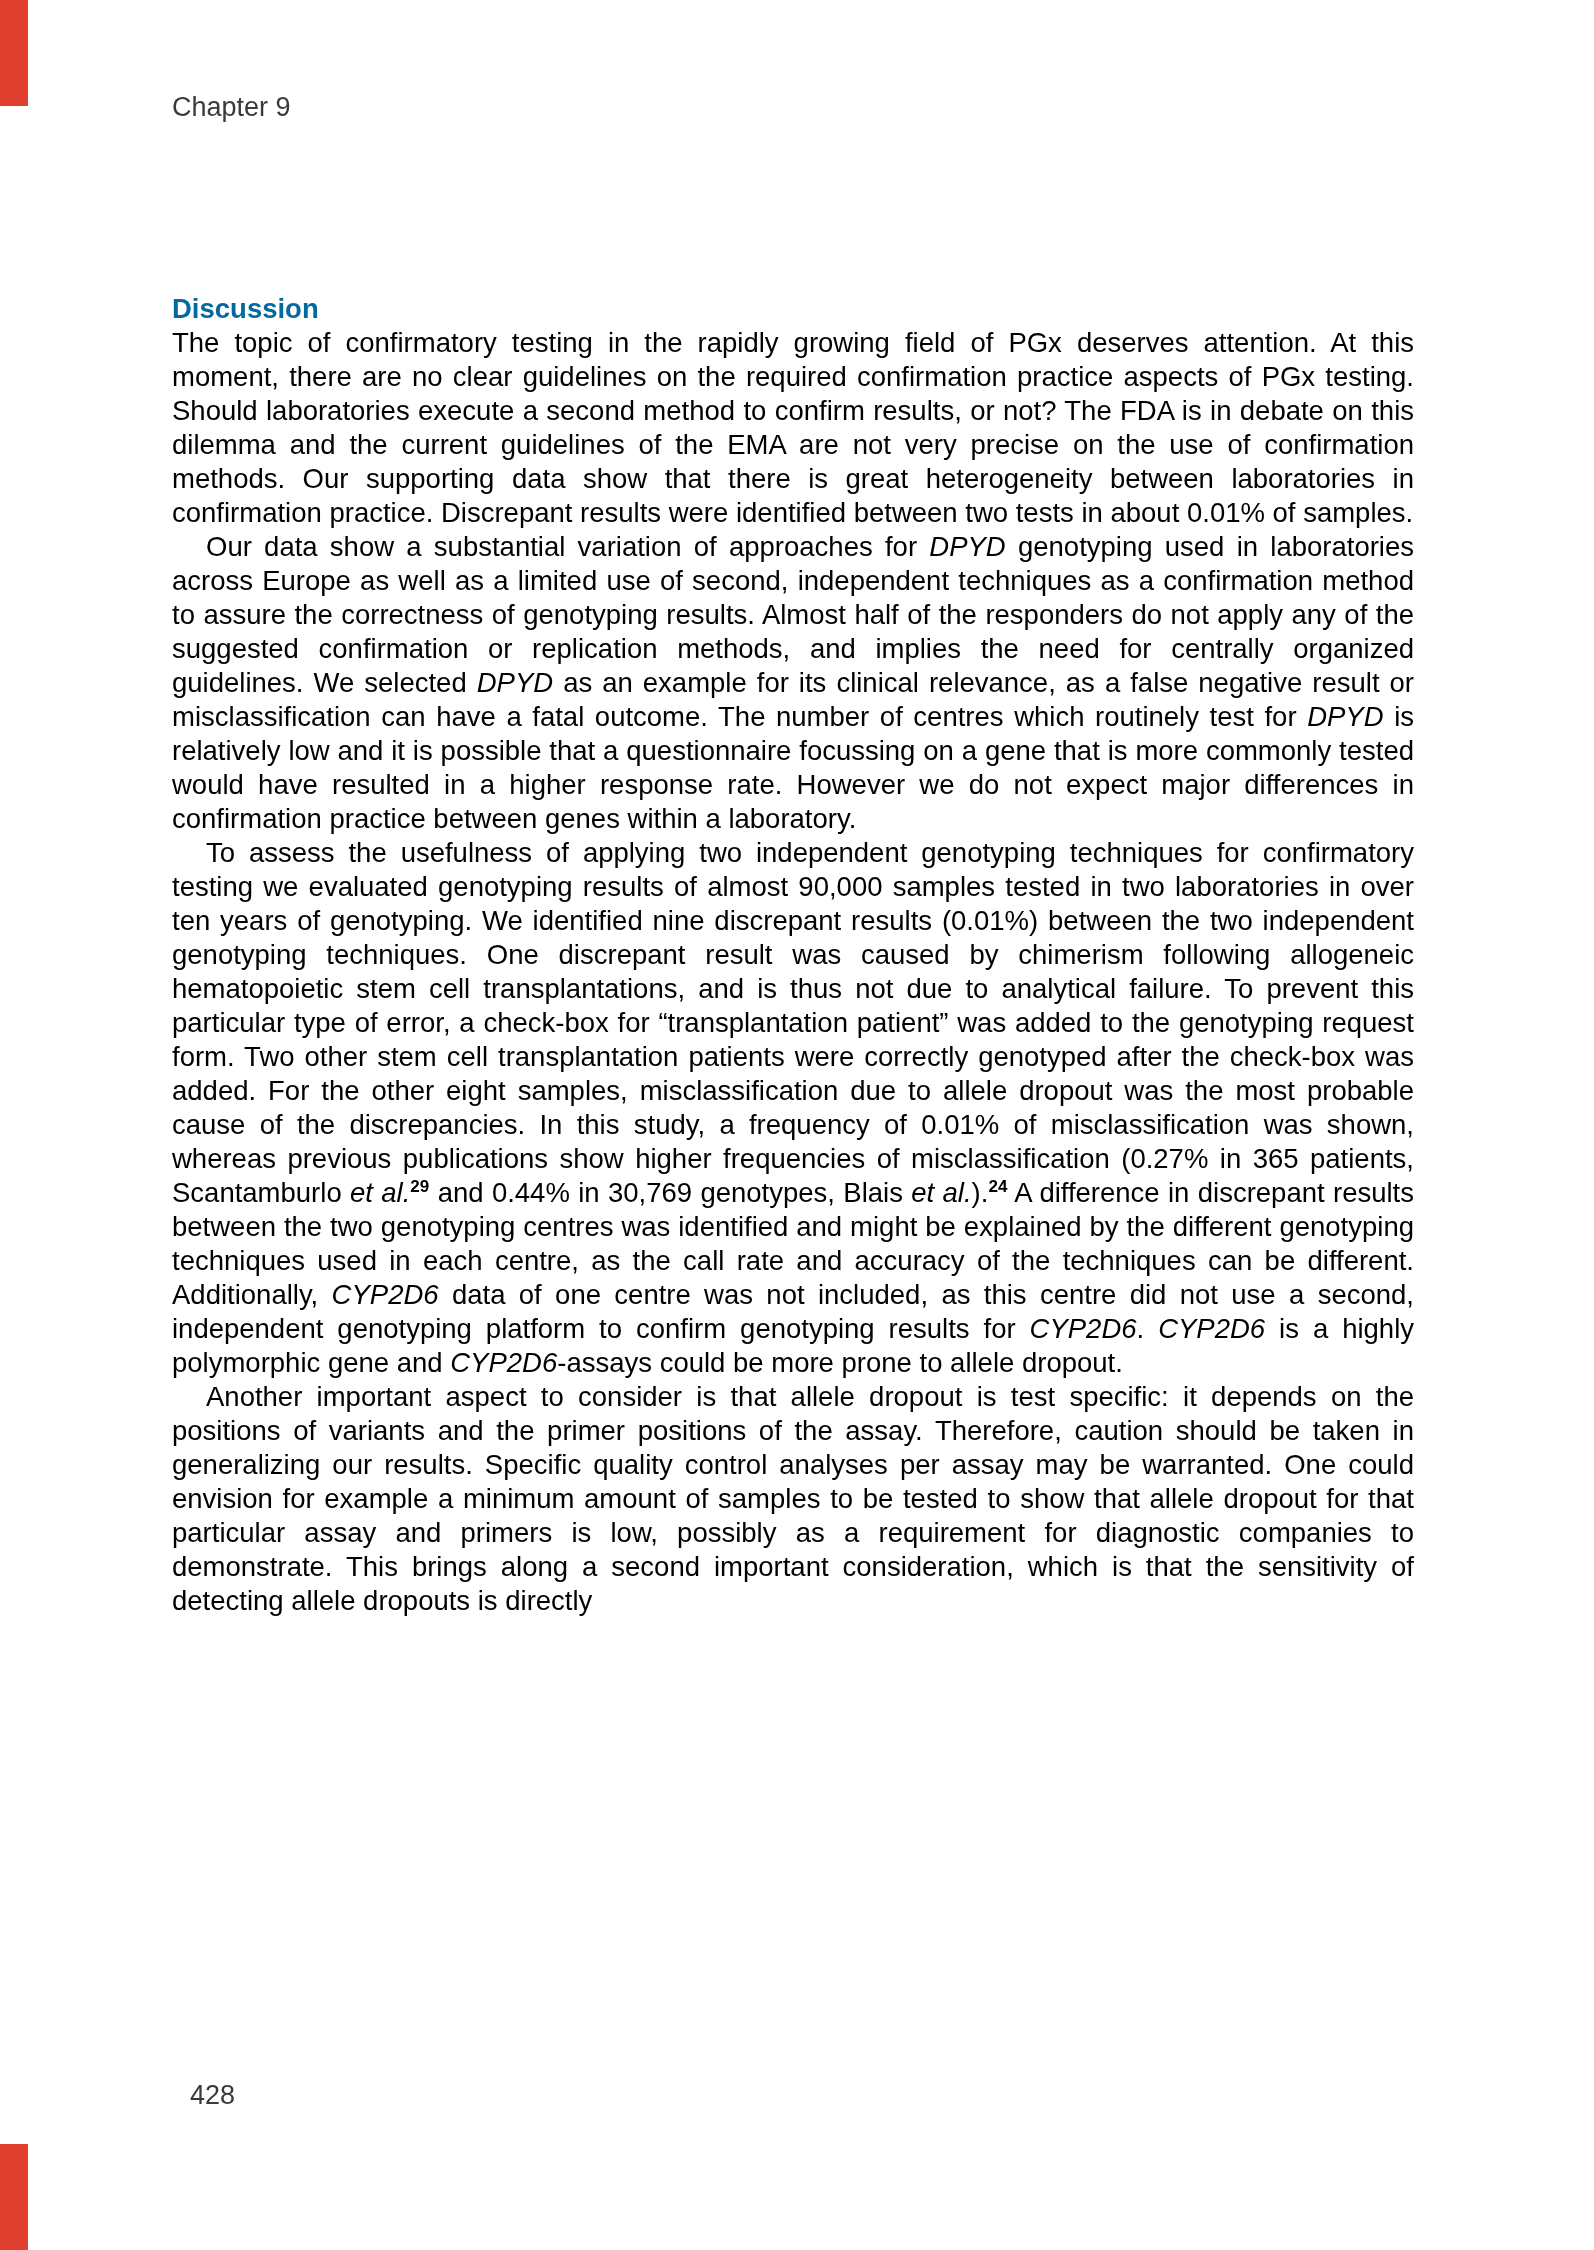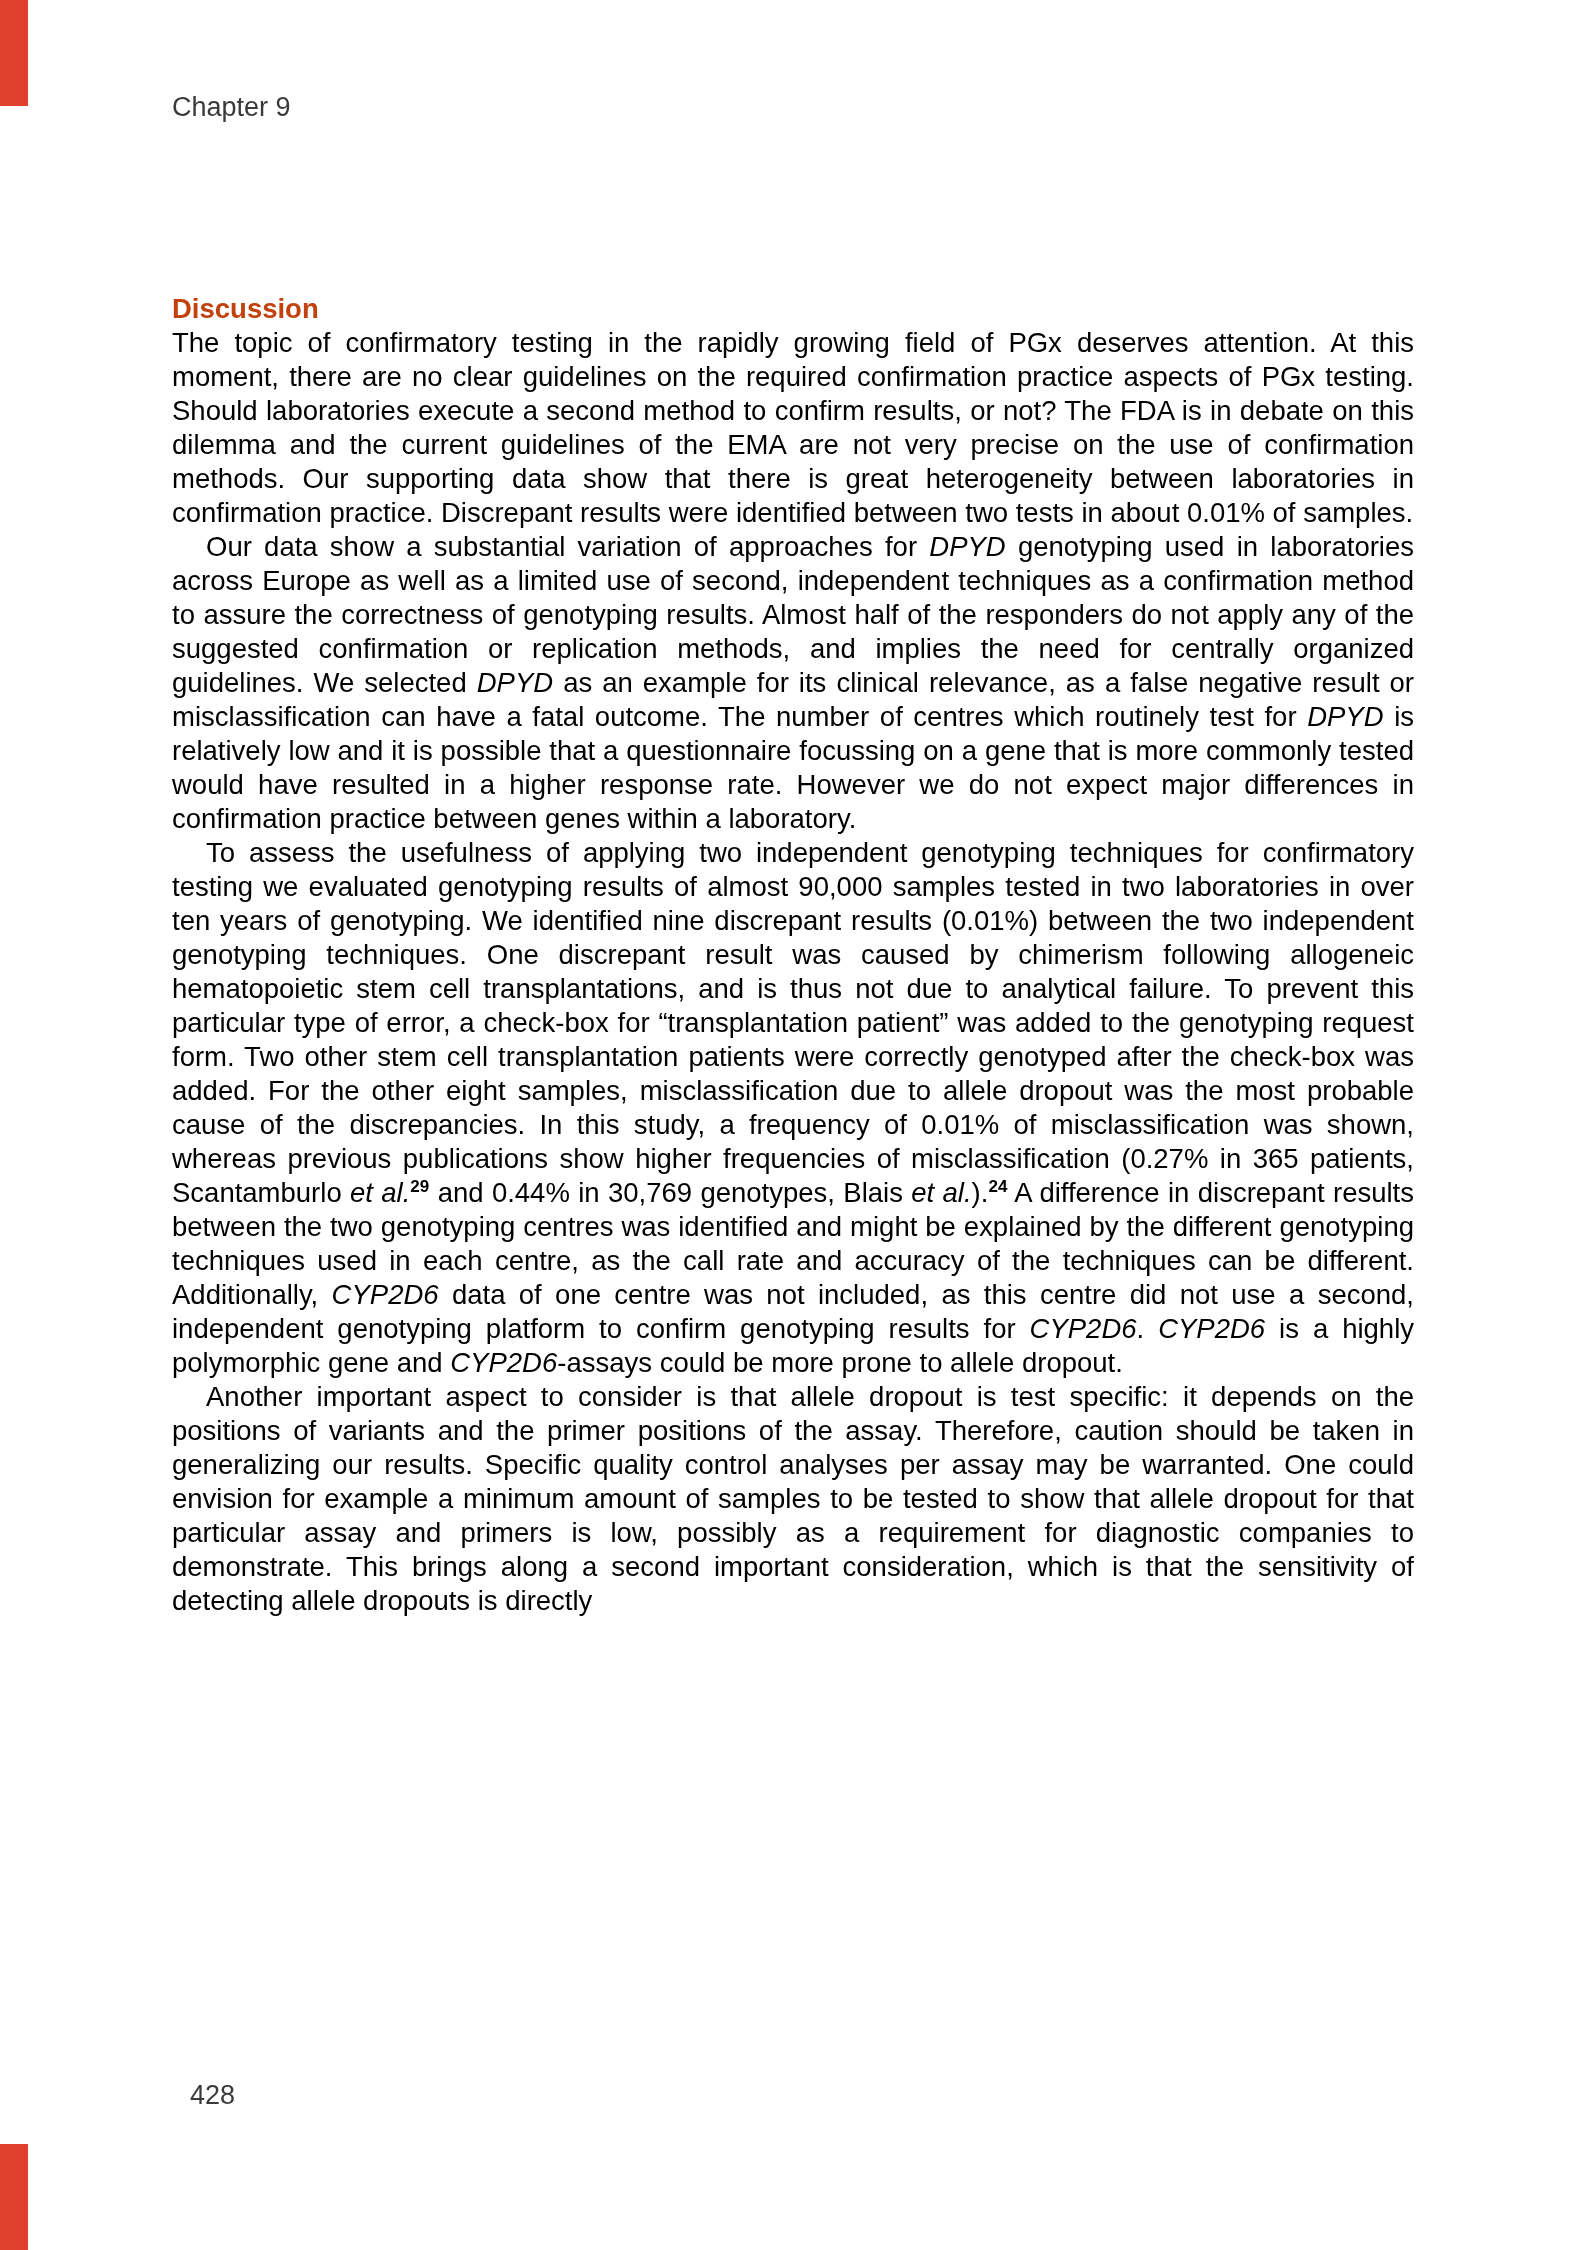--- a/index.html
+++ b/index.html
@@ -34,21 +34,21 @@
     margin-top: 90px;
     font-size: 27px;
     line-height: 34px;
     color: #3a3a3a;
   }
   .section-title {
     margin: 168px 0 0 0;
     font-size: 27.5px;
     line-height: 34px;
     font-weight: bold;
-    color: #c2410c;
+    color: #0369a1;
   }
   .body-text {
     font-size: 27.5px;
     line-height: 34px;
     text-align: justify;
     color: #000000;
   }
   .body-text p.para {
     margin: 0;
   }

